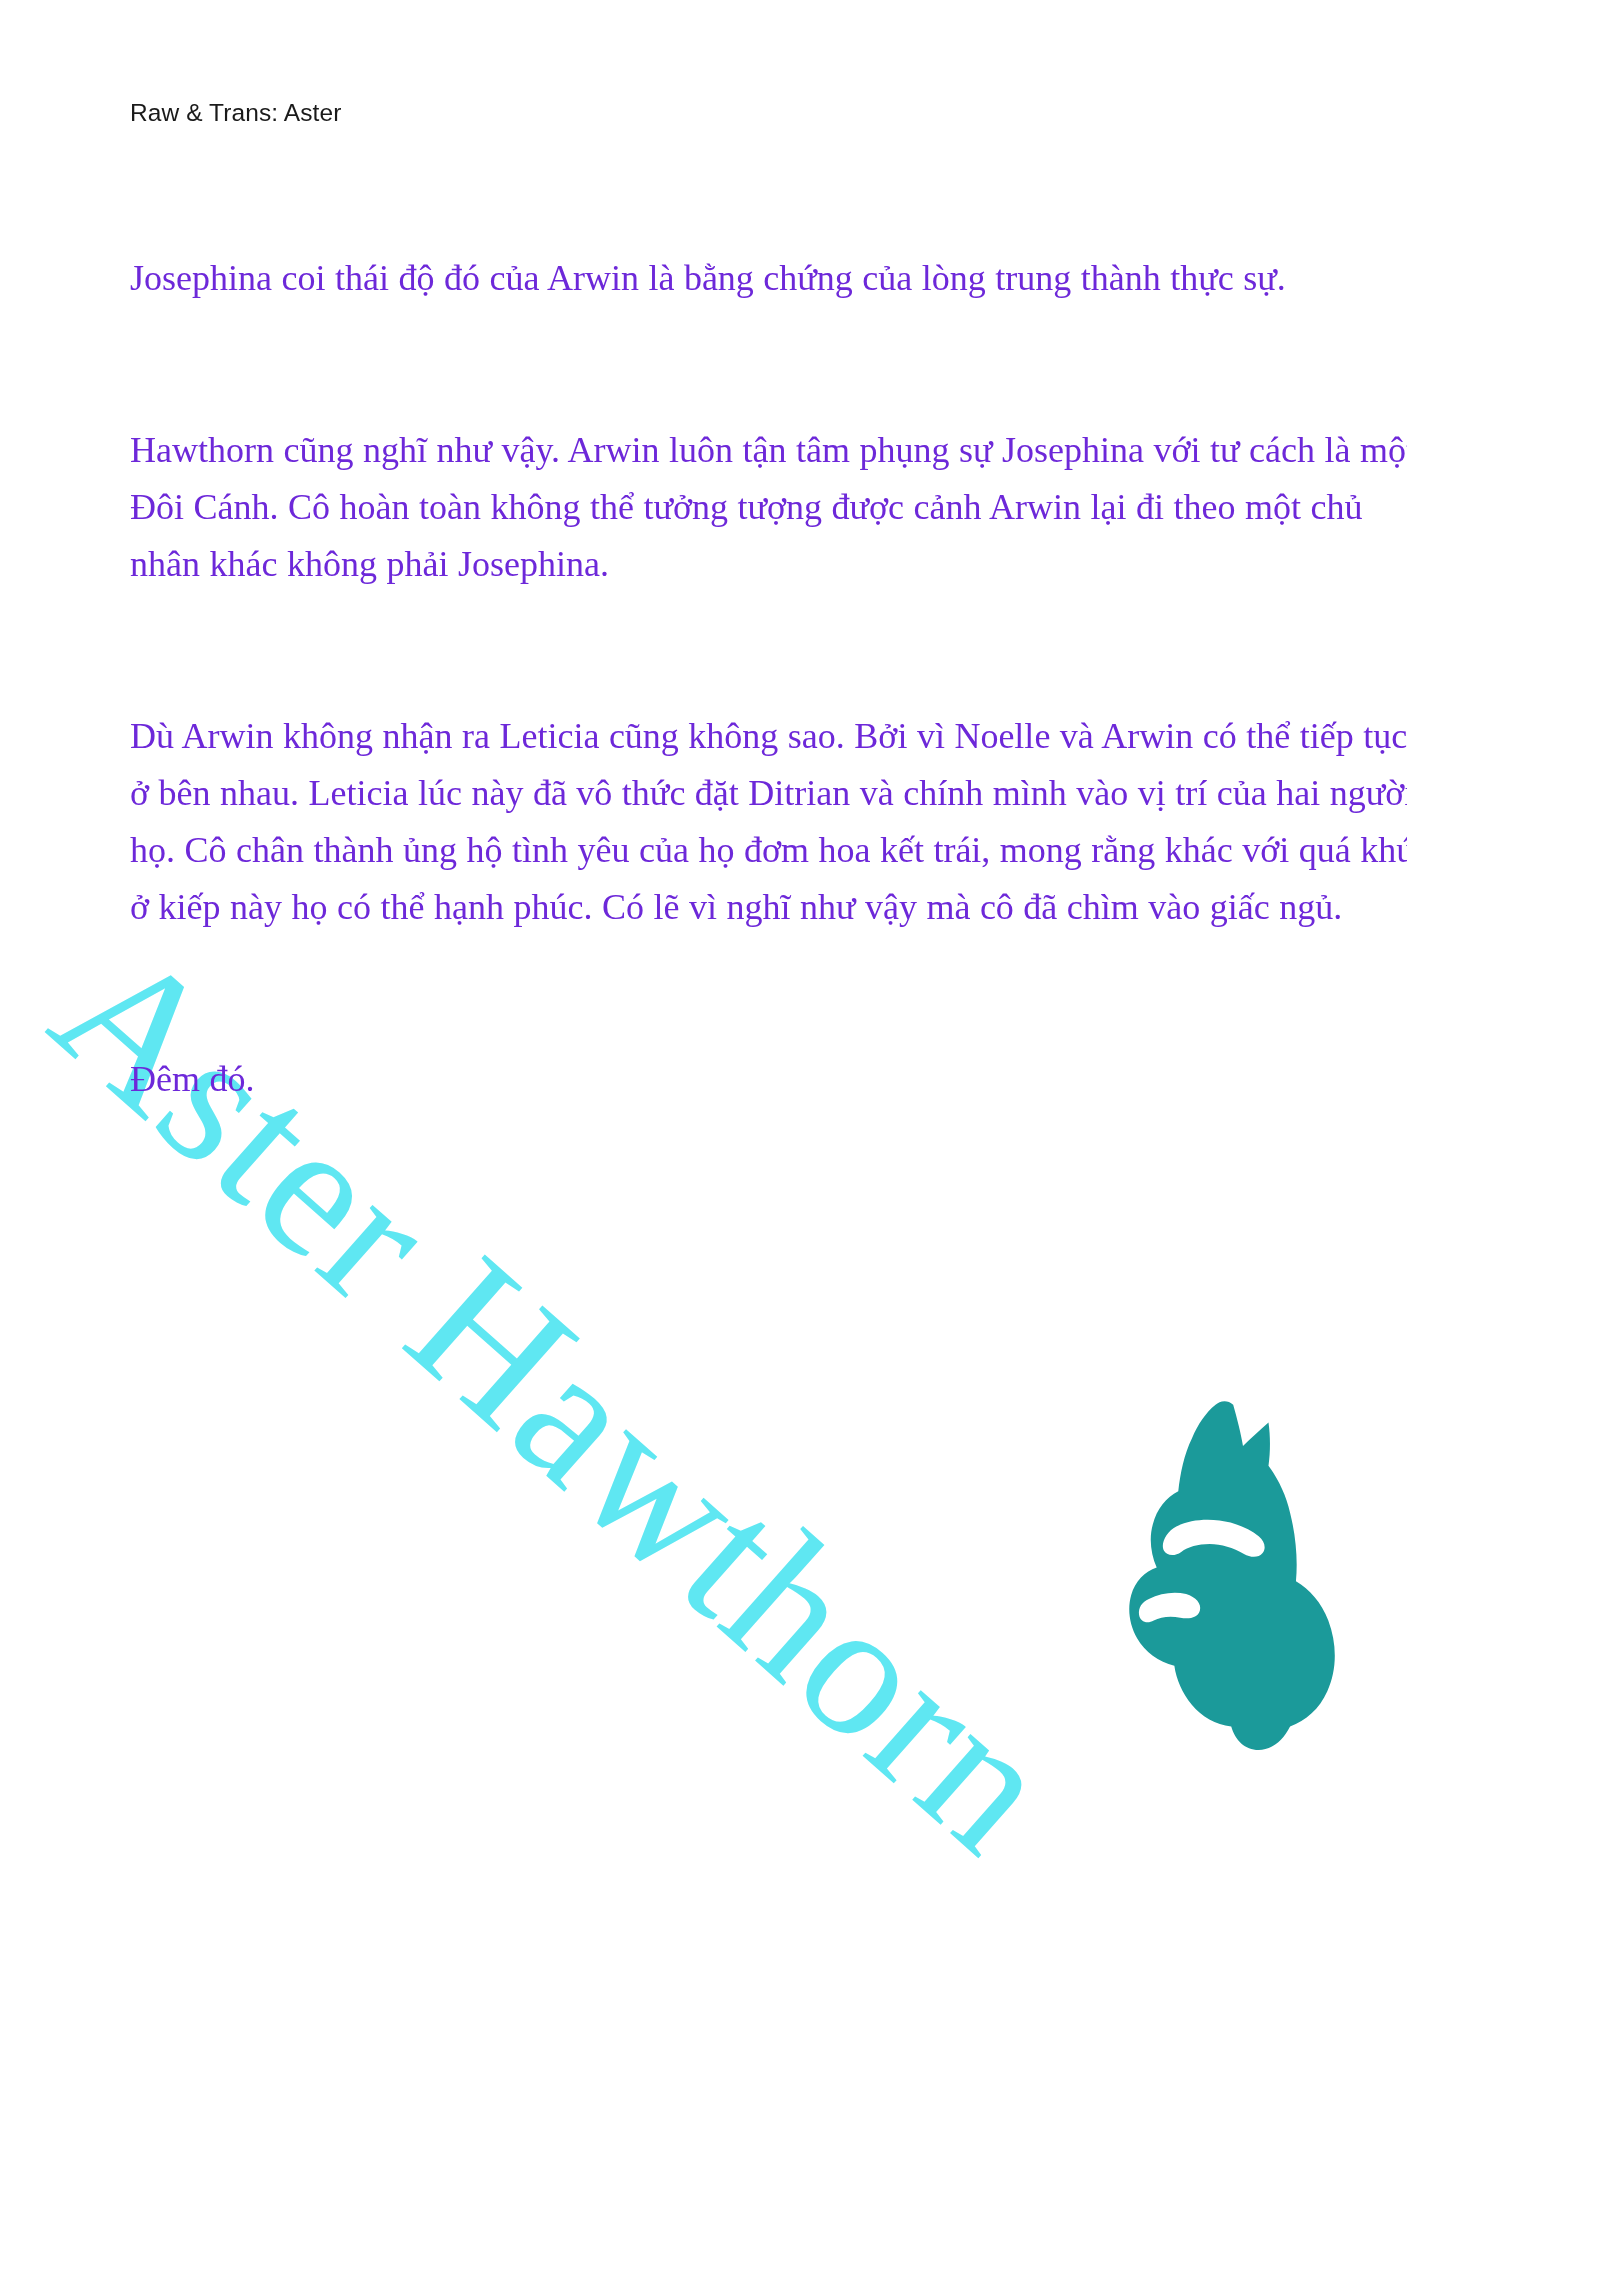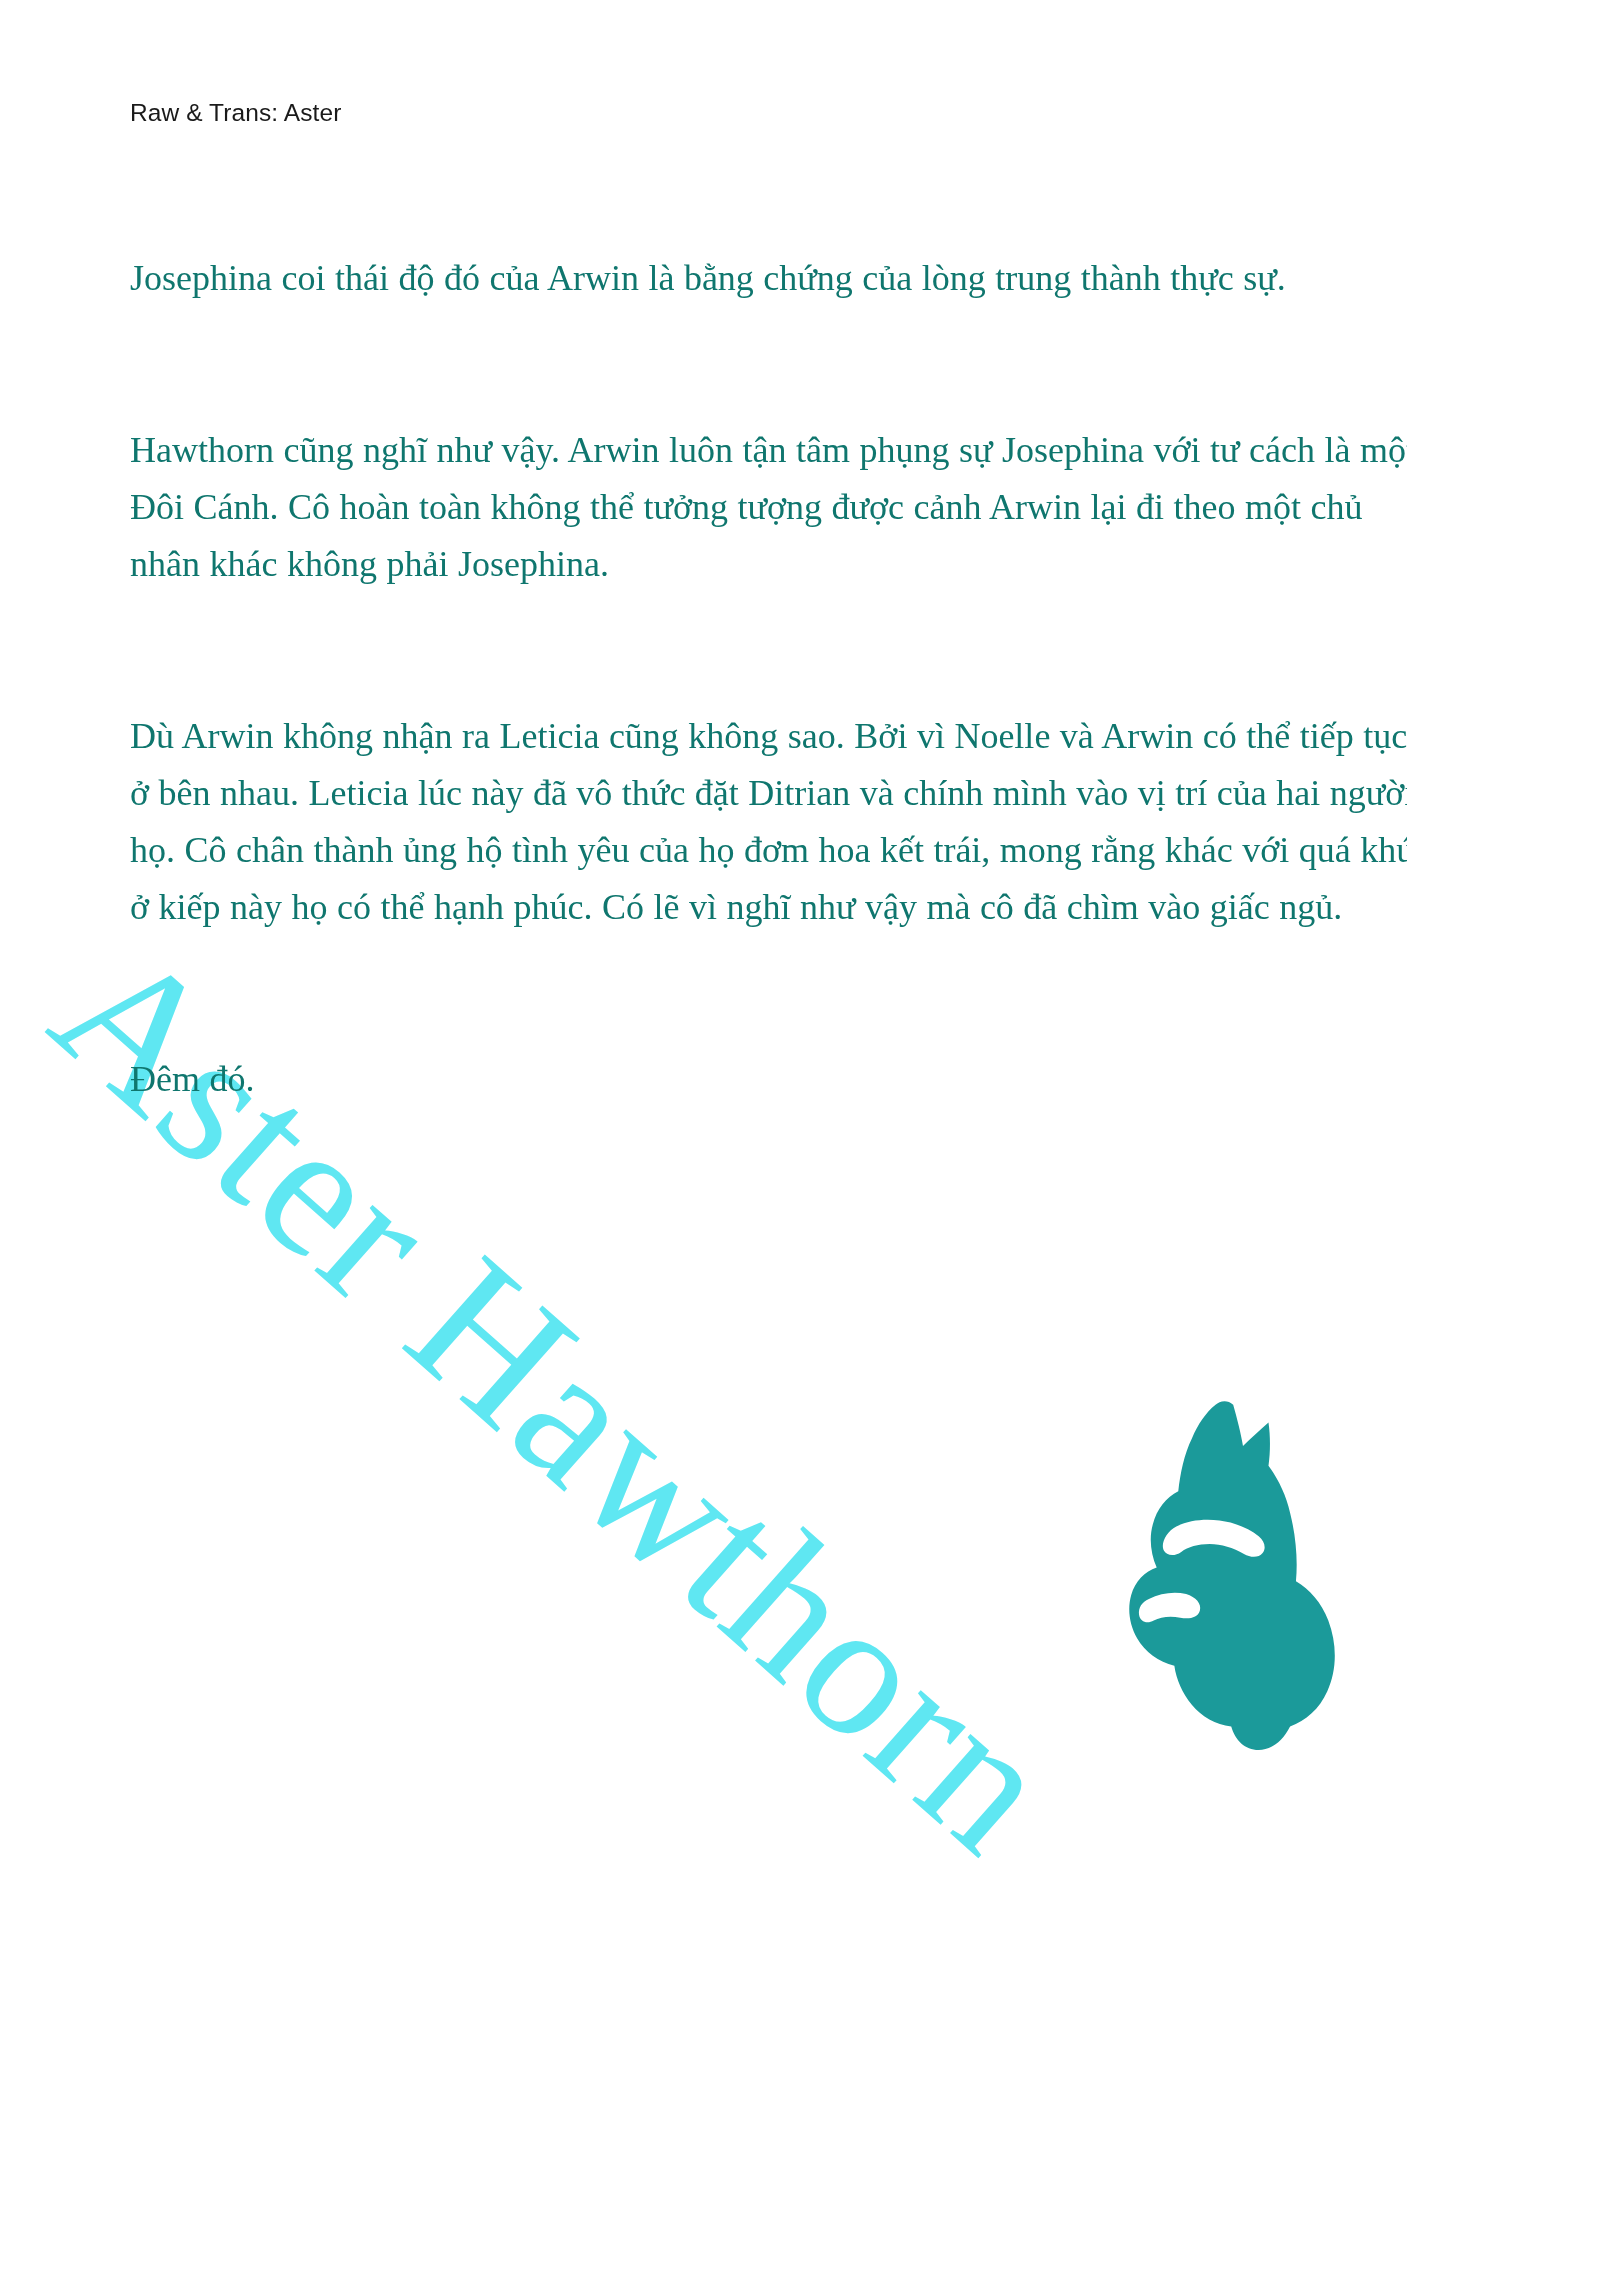--- a/index.html
+++ b/index.html
@@ -73,21 +73,21 @@
     position: absolute;
     left: 130px;
     top: 250px;
     width: 1304px;
     z-index: 4;
   }
 
   .para {
     font-size: 36px;
     line-height: 57px;
-    color: #0f766e;
+    color: #6d28d9;
     margin: 0;
     text-align: left;
     word-spacing: 0.5px;
   }
 
   .para + .para { margin-top: 57px; }
 
   .gap-large + .para { margin-top: 115px; }
 </style>
 </head>

